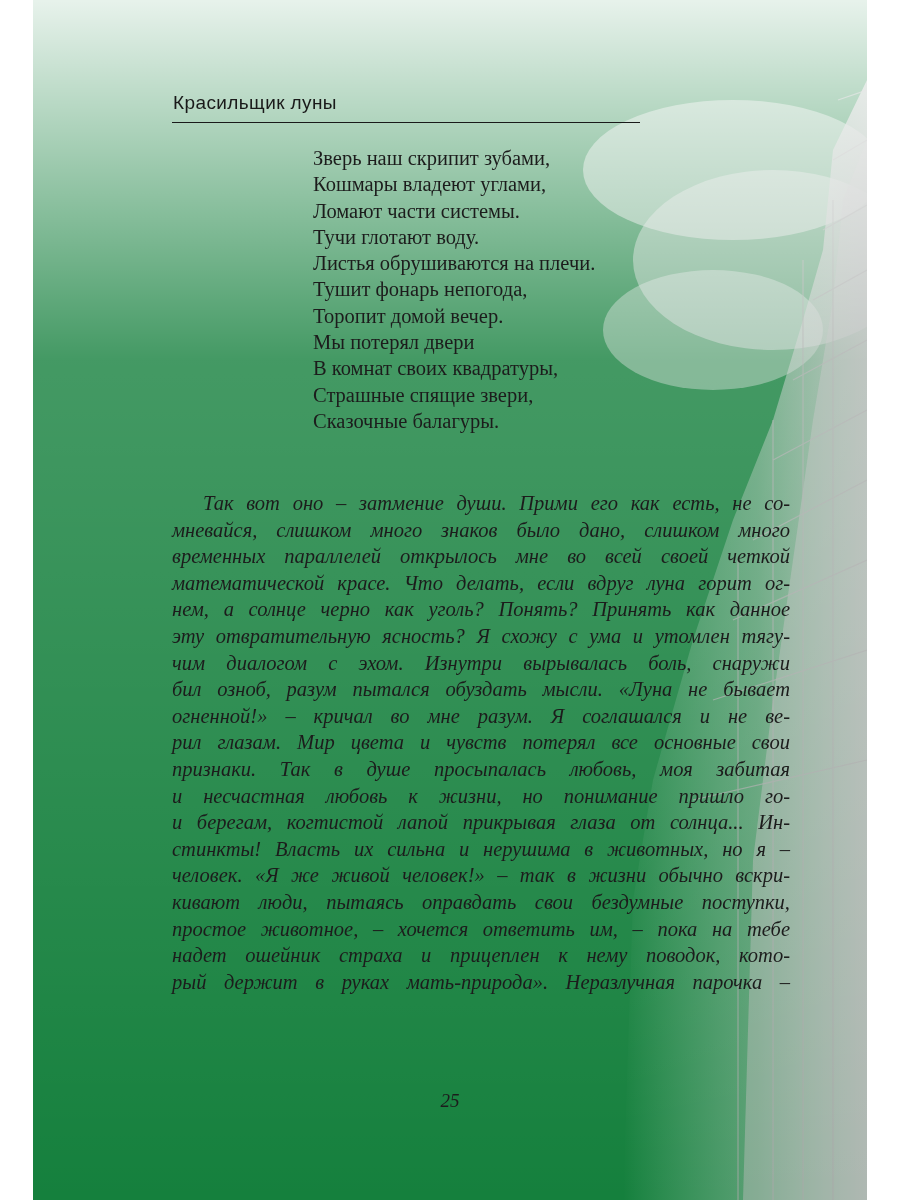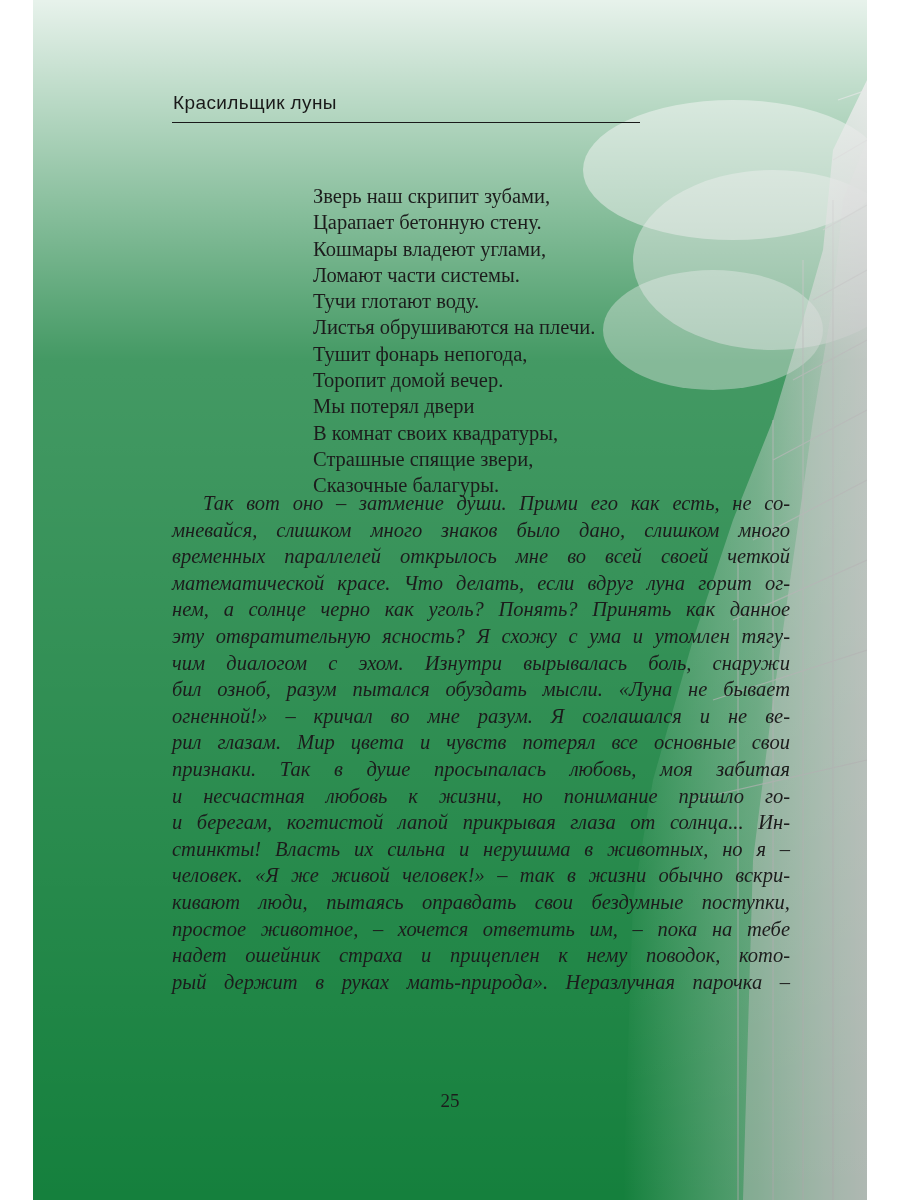--- a/index.html
+++ b/index.html
@@ -45,21 +45,20 @@
       border-top: 1.4px solid #1a1a1a;
     }
     .poem {
       position: absolute;
       left: 280px;
       top: 145px;
       font-family: "Liberation Serif", serif;
       font-size: 20.5px;
       line-height: 26.3px;
       color: #1c1c1c;
-      margin-top: 38px;
     }
     .poem .line { display: block; white-space: nowrap; }
     .prose {
       position: absolute;
       left: 139px;
       top: 490px;
       width: 618px;
       font-family: "Liberation Serif", serif;
       font-size: 20.5px;
       line-height: 26.6px;
@@ -76,20 +75,21 @@
     .prose .pline.first { padding-left: 31px; }
     .page-number {
       position: absolute;
       left: 0;
       width: 834px;
       top: 1090px;
       text-align: center;
       font-family: "Liberation Serif", serif;
       font-size: 19px;
       color: #1c1c1c;
+      font-style: italic;
     }
   </style>
 </head>
 <body>
 
 <div class="page">
 
   <svg class="bg-art" viewBox="0 0 834 1200" preserveAspectRatio="none">
     <defs>
       <linearGradient id="fade" x1="0" y1="0" x2="1" y2="0">
@@ -128,21 +128,20 @@
       <line x1="705" y1="560" x2="705" y2="1200"></line>
     </g>
     <rect x="0" y="0" width="834" height="1200" fill="url(#vfade)"></rect>
   </svg>
 
   <div class="running-head">Красильщик луны</div>
   <div class="head-rule"></div>
 
   <div class="poem">
     <span class="line">Зверь наш скрипит зубами,</span>
-    <span class="line">Царапает бетонную стену.</span>
     <span class="line">Кошмары владеют углами,</span>
     <span class="line">Ломают части системы.</span>
     <span class="line">Тучи глотают воду.</span>
     <span class="line">Листья обрушиваются на плечи.</span>
     <span class="line">Тушит фонарь непогода,</span>
     <span class="line">Торопит домой вечер.</span>
     <span class="line">Мы потерял двери</span>
     <span class="line">В комнат своих квадратуры,</span>
     <span class="line">Страшные спящие звери,</span>
     <span class="line">Сказочные балагуры.</span>

